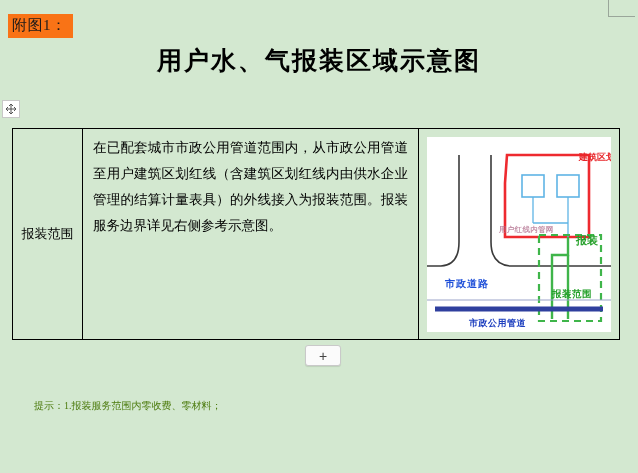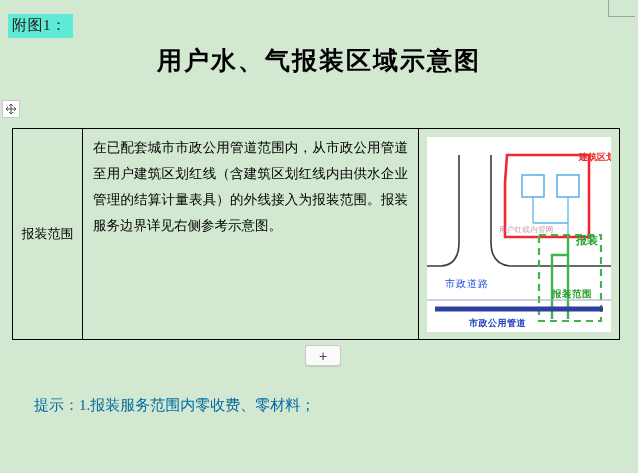--- a/index.html
+++ b/index.html
@@ -11,21 +11,21 @@
     position:relative;
   }
   
   .margin-mark-tr{
     position:absolute;left:608px;top:0px;width:26px;height:16px;
     border-left:1px solid #9aa69a;border-bottom:1px solid #9aa69a;
   }
   
   .fig-label{
     position:absolute;left:8px;top:14px;
-    background:#5eead4;
+    background:#f97316;
     color:#1a1a1a;
     font-size:15px;
     letter-spacing:0.5px;
     padding:2px 6px 3px 4px;
     font-family:"Liberation Serif","DejaVu Serif",serif;
   }
   
   .doc-title{
     position:absolute;left:0;top:44px;width:638px;
     text-align:center;
@@ -82,21 +82,21 @@
     display:flex;align-items:center;justify-content:center;
   }
   
   .diagram{
     position:relative;
     width:184px;height:195px;
     background:#ffffff;
     overflow:hidden;
   }
   .road-curve{position:absolute;left:0;top:0;}
-  .dlabel{position:absolute;white-space:nowrap;}
+  .dlabel{position:absolute;white-space:nowrap;font-weight:bold;}
   .lbl-road{
     left:18px;top:140px;font-size:10px;color:#1d4ed8;letter-spacing:1px;
     font-family:"Liberation Sans","DejaVu Sans",sans-serif;
   }
   .lbl-pipe{
     left:42px;top:180px;font-size:9px;color:#1d3fbf;font-weight:bold;letter-spacing:.5px;
     font-family:"Liberation Sans","DejaVu Sans",sans-serif;
   }
   .lbl-redline{
     left:152px;top:14px;font-size:9px;color:#e8262a;font-weight:bold;line-height:12px;width:26px;
@@ -122,21 +122,21 @@
     border:1px solid #c9c9c9;
     border-radius:3px;
     display:flex;align-items:center;justify-content:center;
     color:#444;font-size:14px;line-height:1;
     box-shadow:0 1px 1px rgba(0,0,0,.10);
     font-family:"Liberation Sans","DejaVu Sans",sans-serif;
   }
   
   .notes{
     position:absolute;left:34px;top:388px;width:560px;
-    font-size:15px;line-height:35px;color:#0369a1;
+    font-size:10px;line-height:35px;color:#4d7c0f;
     font-family:"Liberation Serif","DejaVu Serif",serif;
   }
   .notes .n2{margin-left:48px;}
 </style>
 </head>
 <body>
 
 <div class="margin-mark-tr"></div>
 
 <div class="fig-label">附图1：</div>

